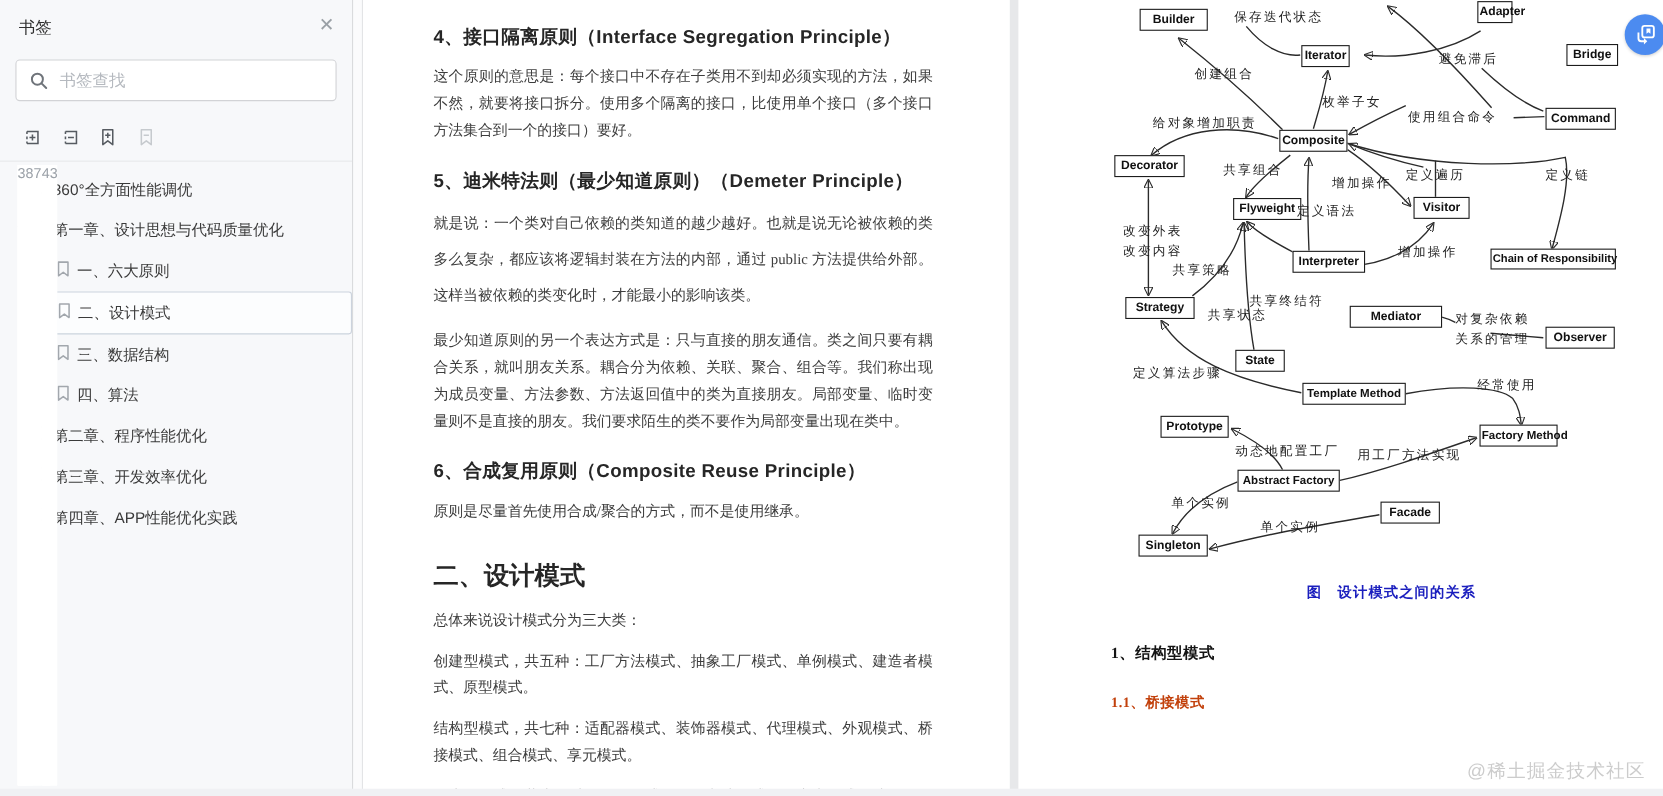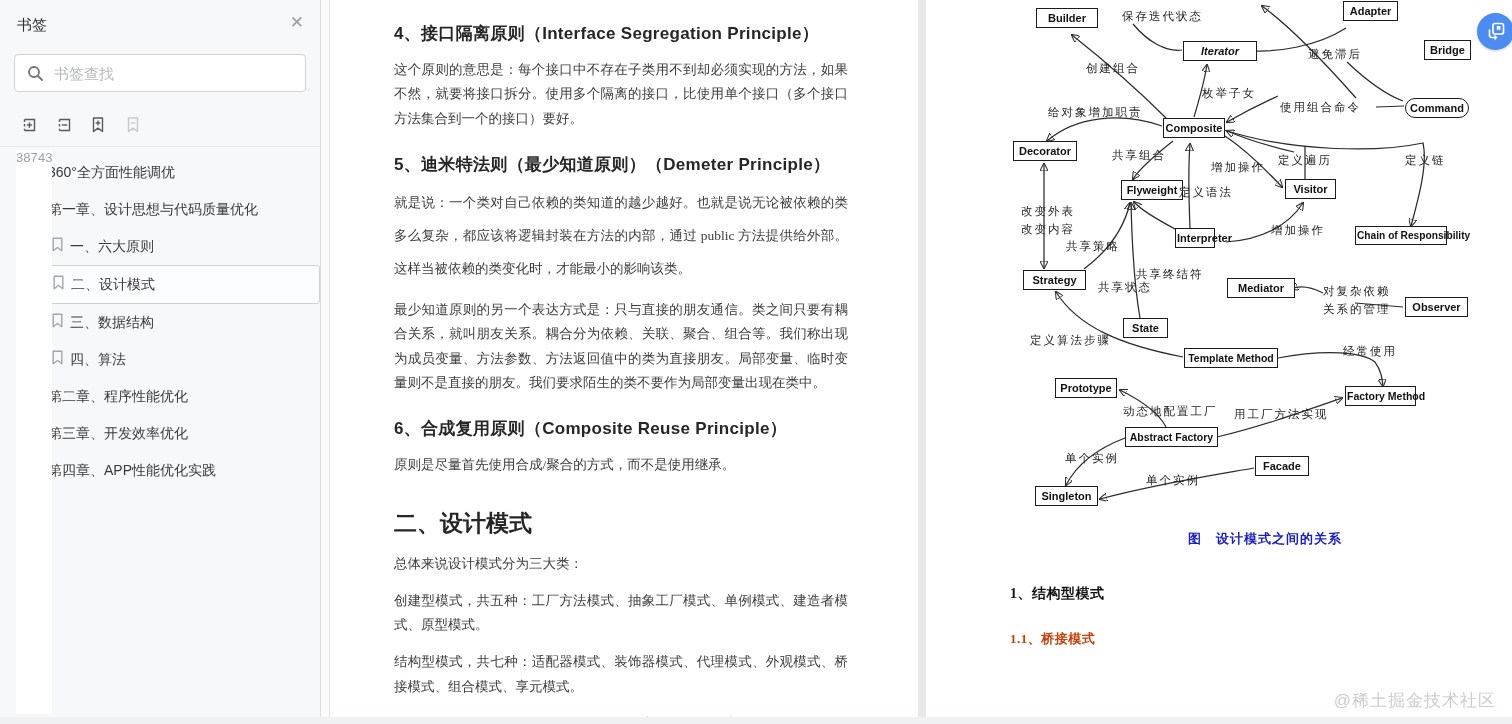--- a/index.html
+++ b/index.html
@@ -248,32 +248,32 @@
         <path d="M257,357 C195,345 152,327 130,292" marker-end="url(#arr)"></path>
         <path d="M240,427 C233,413 214,400 194,390" marker-end="url(#arr)"></path>
         <path d="M199,438 C170,449 150,466 140,485" marker-end="url(#arr)"></path>
         <path d="M328,468 C282,476 230,484 174,499" marker-end="url(#arr)"></path>
         <path d="M291,437 C330,428 370,414 416,398" marker-end="url(#arr)"></path>
         <path d="M352,96 C330,106 315,114 301,122" marker-end="url(#arr)"></path>
         <path d="M368,152 C342,146 320,139 301,131" marker-end="url(#arr)"></path>
       </svg>
       <div>
           <div class="node" style="left: 110px; top: 8px; width: 62px;">Builder</div>
-          <div class="node" style="left: 257px; top: 41px; width: 74px; font-style: italic;">Iterator</div>
-          <div class="node" style="left: 417px; top: 1px; width: 55px;">Adapter</div>
+          <div class="node" style="left: 257px; top: 41px; width: 44px;">Iterator</div>
+          <div class="node" style="left: 417px; top: 1px; width: 32px;">Adapter</div>
           <div class="node" style="left: 498px; top: 40px; width: 47px;">Bridge</div>
-          <div class="node" style="left: 479px; top: 98px; width: 64px; border-radius: 10px;">Command</div>
+          <div class="node" style="left: 479px; top: 98px; width: 64px;">Command</div>
           <div class="node" style="left: 237px; top: 118px; width: 62px;">Composite</div>
           <div class="node" style="left: 87px; top: 141px; width: 64px;">Decorator</div>
           <div class="node" style="left: 179px; top: 180px; width: 62px; margin-left: 16px;">Flyweight</div>
           <div class="node" style="left: 359px; top: 179px; width: 51px;">Visitor</div>
-          <div class="node" style="left: 249px; top: 228px; width: 40px;">Interpreter</div>
-          <div class="node" style="left: 429px; top: 226px; width: 92px; font-size: 10.2px;">Chain of Responsibility</div>
+          <div class="node" style="left: 249px; top: 228px; width: 66px;">Interpreter</div>
+          <div class="node" style="left: 429px; top: 226px; width: 114px; font-size: 10.2px;">Chain of Responsibility</div>
           <div class="node" style="left: 97px; top: 270px; width: 63px;">Strategy</div>
-          <div class="node" style="left: 301px; top: 278px; width: 68px;">Mediator</div>
+          <div class="node" style="left: 301px; top: 278px; width: 84px;">Mediator</div>
           <div class="node" style="left: 479px; top: 297px; width: 63px;">Observer</div>
           <div class="node" style="left: 197px; top: 318px; width: 45px;">State</div>
           <div class="node" style="left: 258px; top: 348px; width: 94px; font-size: 10.5px;">Template Method</div>
           <div class="node" style="left: 129px; top: 378px; width: 62px;">Prototype</div>
           <div class="node" style="left: 419px; top: 386px; width: 71px; font-size: 10.5px;">Factory Method</div>
           <div class="node" style="left: 199px; top: 427px; width: 93px; font-size: 10.5px;">Abstract Factory</div>
           <div class="node" style="left: 329px; top: 456px; width: 54px;">Facade</div>
           <div class="node" style="left: 109px; top: 486px; width: 63px;">Singleton</div>
         </div>
       <div>

